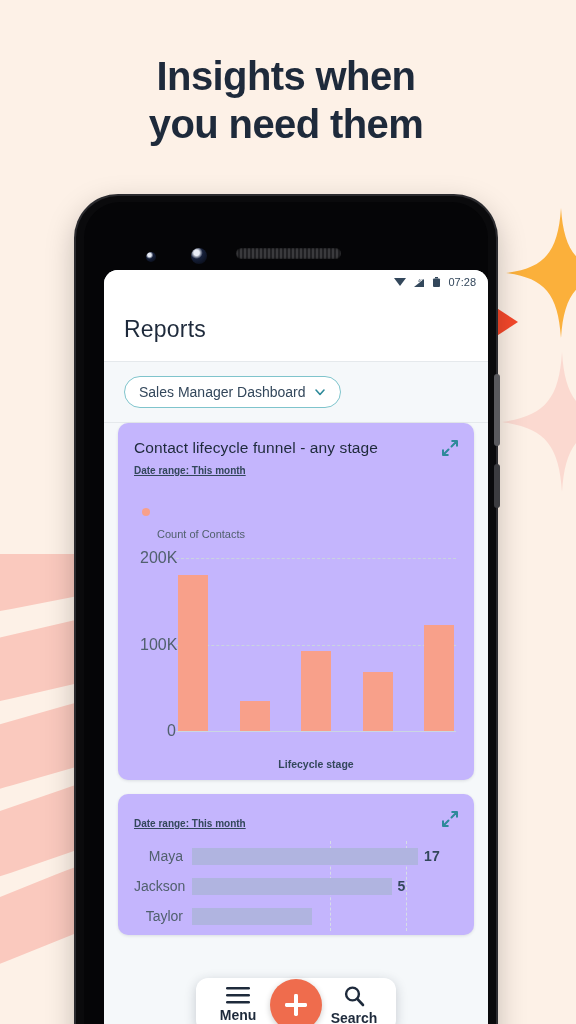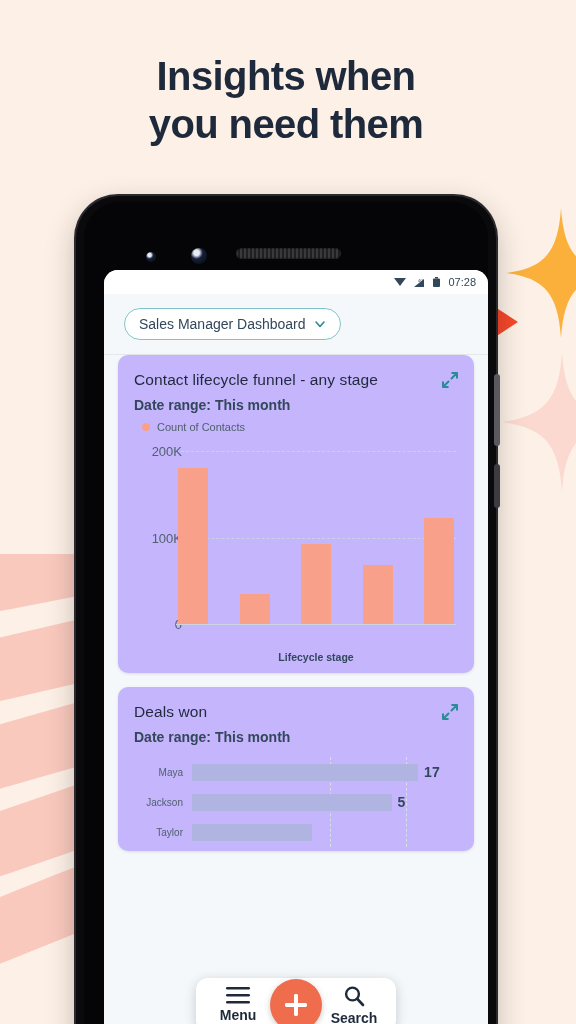--- a/index.html
+++ b/index.html
@@ -60,41 +60,41 @@
     border:1.5px solid #7FC4CC; border-radius:20px; background:#fff;
     padding:7px 14px; font-size:14px; color:#33475B;
   }
   .chev { width:12px; height:12px; }
 
   .count { text-align:center; font-size:12.5px; color:#51606E; padding:13px 0 12px; }
 
   .cards { padding:0 14px; }
   .card { background:#c4b5fd; border-radius:10px; box-shadow:0 1px 3px rgba(30,42,59,.12); margin-bottom:14px; padding:16px 16px 10px 16px; position:relative; }
   .card h2 { font-size:15.5px; color:#1E2A3B; font-weight:500; padding-right:34px; letter-spacing:.1px; }
-  .daterange { font-size:14px; color:#33475B; font-weight:bold; margin-top:8px; }
+  .daterange { font-size:10px; color:#33475B; font-weight:bold; margin-top:8px;text-decoration:underline; }
   .legend { display:flex; align-items:center; gap:7px; margin-top:8px; padding-left:8px; }
   .dot { width:8px; height:8px; border-radius:50%; }
-  .legend span.lbl { font-size:11px; color:#51606E; }
+  .legend span.lbl { font-size:11px; color:#51606E;margin-top:44px; }
   .expand { position:absolute; top:15px; right:14px; width:20px; height:20px; }
 
   
   .vchart { position:relative; height:195px; margin:14px 0 0 0; padding-left:42px; }
   .grid { position:absolute; left:42px; right:2px; border-top:1px dashed #C9D4DE; }
-  .ytick { position:absolute; left:12px; width:36px; text-align:right; font-size:13px; color:#51606E; transform:translateY(-50%); }
+  .ytick { position:absolute; left:6px; width:36px; text-align:right; font-size:16px; color:#51606E; transform:translateY(-50%); }
   .axisline { position:absolute; left:42px; right:2px; bottom:0; border-top:1.5px solid #CBD6E2; }
   .bars { position:absolute; left:44px; right:4px; bottom:0; top:0; display:flex; align-items:flex-end; justify-content:space-between; }
   .bar { width:30px; background:#F8A08A; }
   .xlabels { display:flex; justify-content:space-between; padding:7px 4px 0 44px; }
   .xlabels span { width:44px; text-align:center; font-size:11px; color:#51606E; }
   .axistitle { text-align:center; font-size:10.5px; font-weight:bold; color:#33475B; margin-top:9px; padding-left:40px; }
 
   
   .hchart { margin-top:12px; position:relative; }
   .hrow { display:flex; align-items:center; height:30px; }
-  .hlabel { width:58px; text-align:right; padding-right:9px; font-size:10px; color:#51606E; }
+  .hlabel { width:58px; text-align:right; padding-right:9px; font-size:14px; color:#51606E; }
   .htrack { flex:1; position:relative; height:30px; display:flex; align-items:center; }
   .hbar { height:17px; background:#B0B4E0; }
   .hval { font-size:14px; font-weight:bold; color:#33475B; margin-left:6px; }
   .vgrid { position:absolute; top:0; bottom:0; border-left:1px dashed #D6DEE6; }
 
   
   .bottomnav {
     position:absolute; left:50%; transform:translateX(-50%); bottom:30px;
     width:200px; height:54px; background:#fff; border-radius:12px;
     box-shadow:0 3px 12px rgba(30,42,59,.22);
@@ -152,20 +152,23 @@
           <path d="M1 10 L11 10 L11 2 Z" fill="#33475B"></path>
           <text x="5" y="5" font-size="4" fill="#33475B" font-family="Liberation Sans, sans-serif">4G</text>
         </svg>
         <svg class="sb-ico" width="9" height="11" viewBox="0 0 9 11">
           <rect x="3" y="0" width="3" height="1.4" fill="#33475B"></rect>
           <rect x="1" y="1.6" width="7" height="8.4" rx="1" fill="#33475B"></rect>
         </svg>
         <span>07:28</span>
       </div>
 
+      <div class="appbar">
+        <h1>Reports</h1>
+      </div>
 
       <div class="filterbar">
         <div class="pill">
           <span>Sales Manager Dashboard</span>
           <svg class="chev" viewBox="0 0 12 12">
             <path d="M2 4 L6 8.5 L10 4" fill="none" stroke="#2E8A9A" stroke-width="1.6" stroke-linecap="round" stroke-linejoin="round"></path>
           </svg>
         </div>
       </div>
 
@@ -201,21 +204,20 @@
             </div>
           </div>
           <div class="axistitle">Lifecycle stage</div>
         </div>
 
         <div class="card" style="padding-bottom:4px;">
           <svg class="expand" viewBox="0 0 20 20">
             <path d="M11.5 8.5 L17 3 M17 3 L12.2 3 M17 3 L17 7.8" fill="none" stroke="#2E8A9A" stroke-width="2" stroke-linecap="round" stroke-linejoin="round"></path>
             <path d="M8.5 11.5 L3 17 M3 17 L7.8 17 M3 17 L3 12.2" fill="none" stroke="#2E8A9A" stroke-width="2" stroke-linecap="round" stroke-linejoin="round"></path>
           </svg>
-          <h2>Deals won</h2>
           <div class="daterange">Date range: This month</div>
 
           <div class="hchart">
             <div class="vgrid" style="left:196px;"></div>
             <div class="vgrid" style="left:272px;"></div>
             <div class="hrow">
               <span class="hlabel">Maya</span>
               <div class="htrack">
                 <div class="hbar" style="width:85%;"></div>
                 <span class="hval">17</span>

